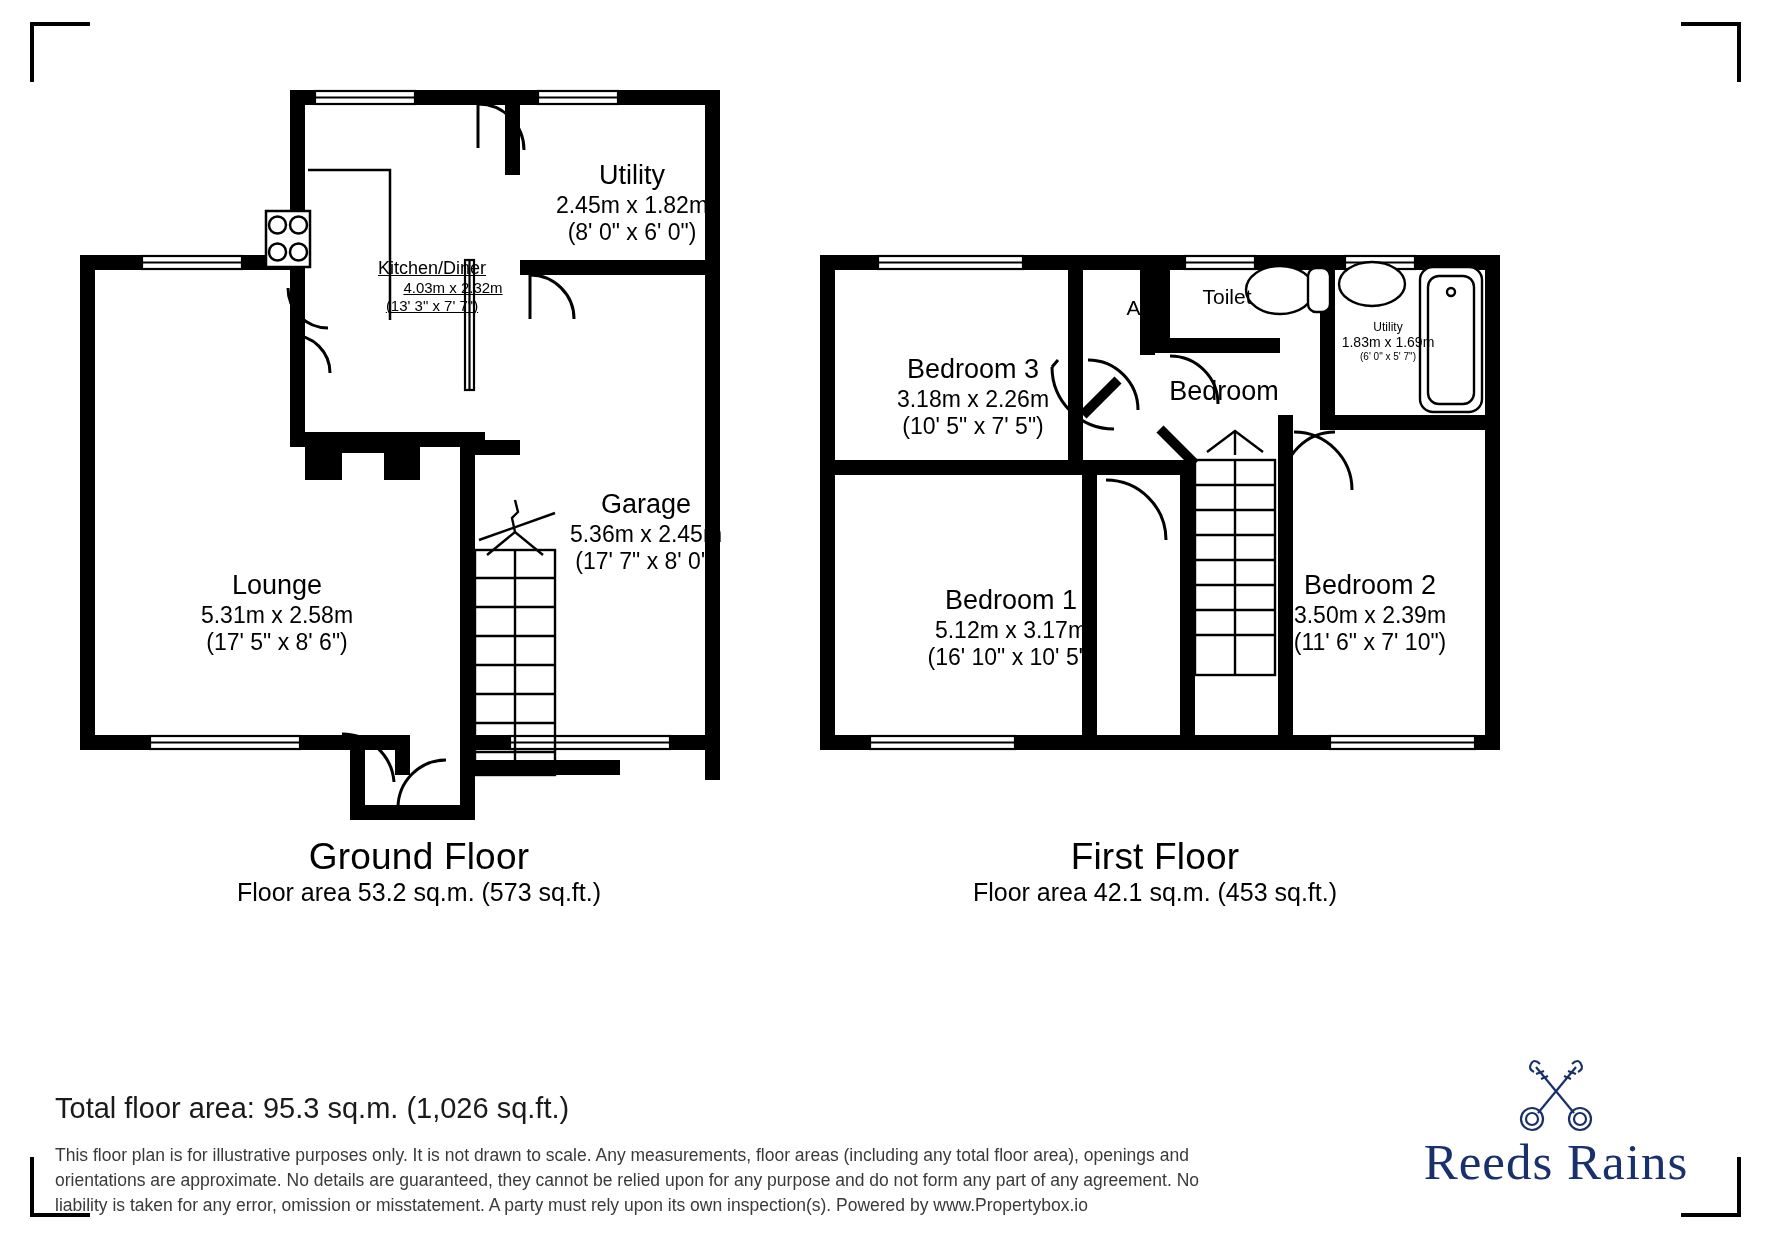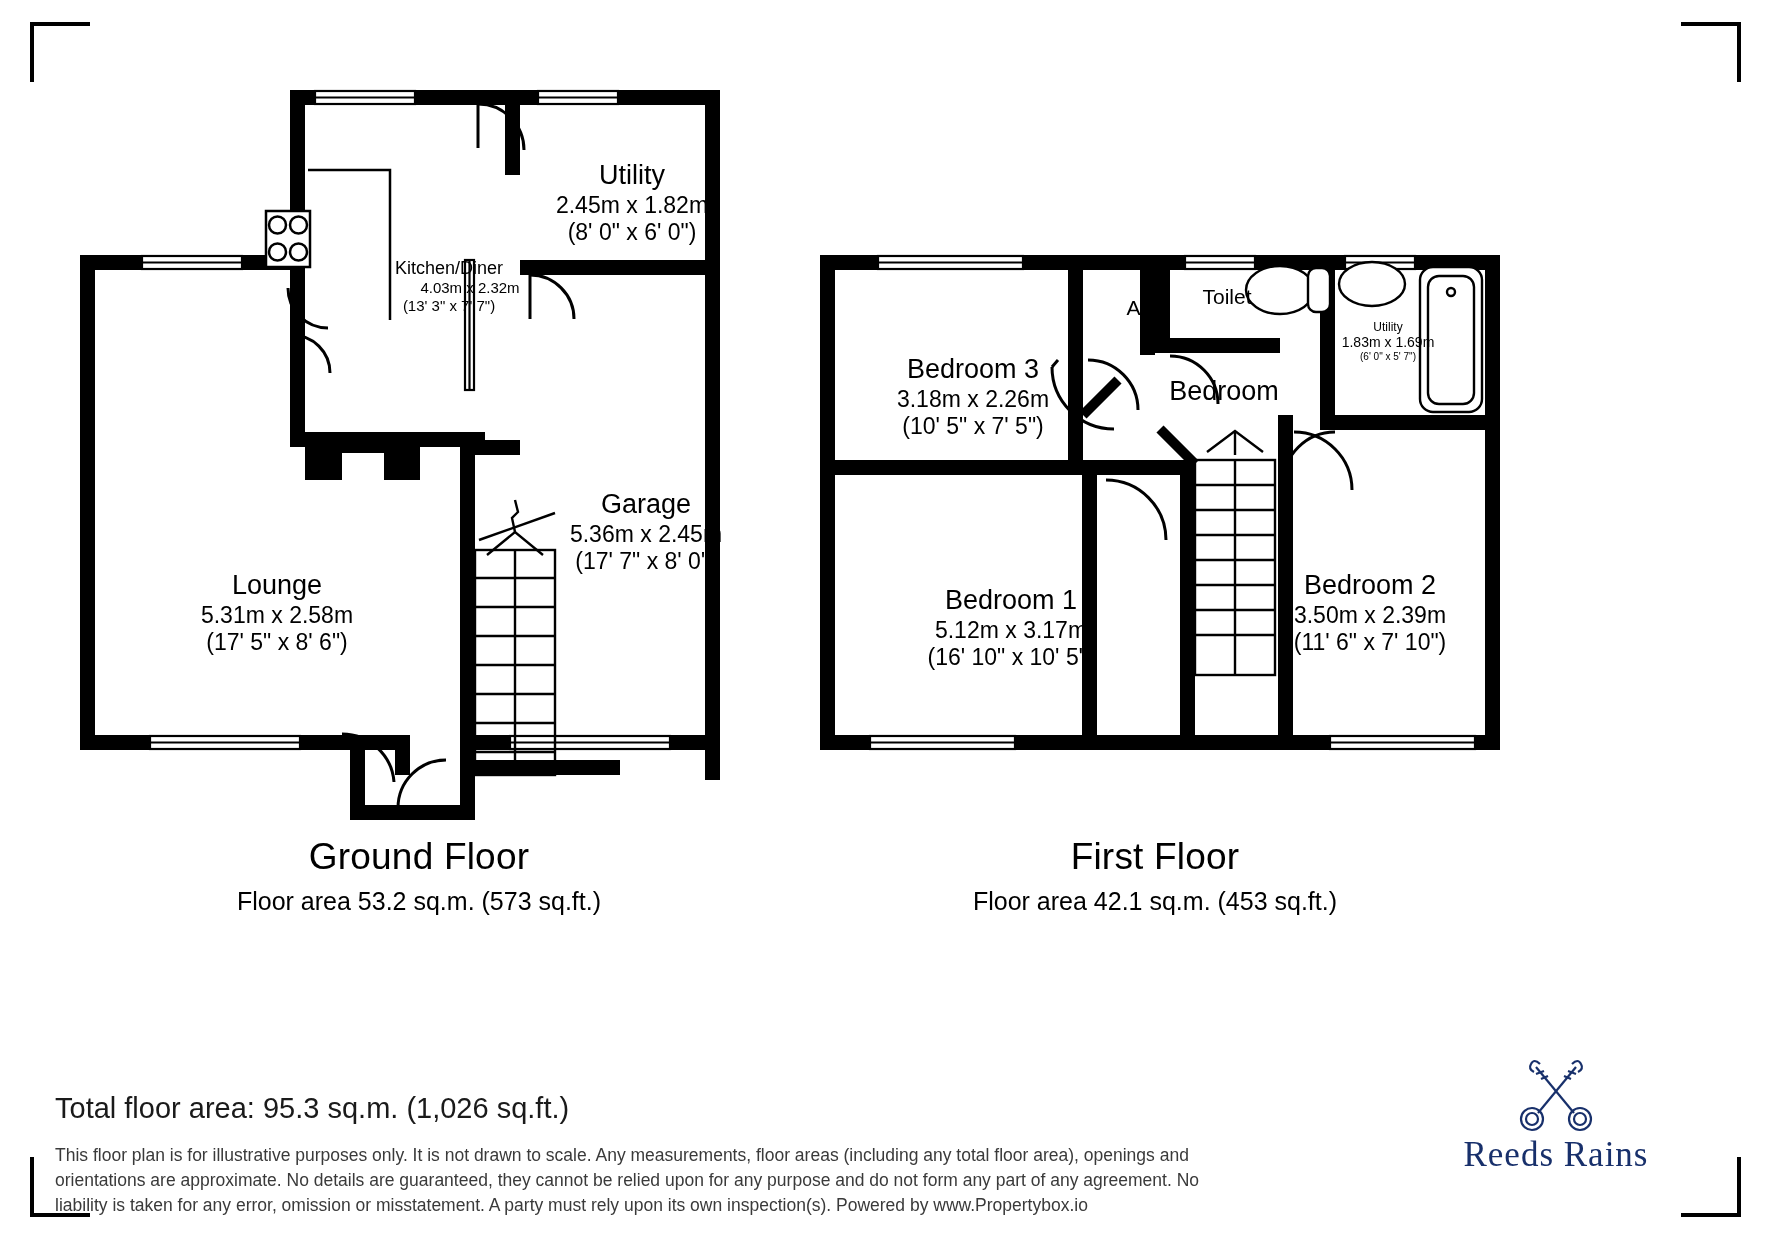--- a/index.html
+++ b/index.html
@@ -63,21 +63,20 @@
   
   .floor-caption {
     position: absolute;
     text-align: center;
     transform: translateX(-50%);
     color: #000;
   }
   .floor-caption .fc-title {
     font-size: 37px;
     letter-spacing: .2px;
-    margin-bottom: 9px;
   }
   .floor-caption .fc-area { font-size: 25px; }
 
   
   #total-area {
     position: absolute;
     left: 55px; top: 1092px;
     font-size: 29px;
     color: #1a1a1a;
   }
@@ -94,21 +93,21 @@
   #logo {
     position: absolute;
     right: 55px; top: 1055px;
     width: 320px;
     text-align: center;
     color: #18306b;
   }
   #logo .keys { display:block; margin: 0 auto 2px; }
   #logo .wordmark {
     font-family: "Liberation Serif", serif;
-    font-size: 35px;
+    font-size: 51px;
     letter-spacing: 1px;
     color: #18306b;
     line-height: 1;
   }
 </style>
 </head>
 <body>
 
 <div id="page">
 
@@ -333,21 +332,21 @@
       </g>
     </svg>
   </div>
 
   <div id="room-labels">
       <div class="room-label" style="left: 632px; top: 160px;">
         <div class="rl-name">Utility</div>
         <div class="rl-m">2.45m x 1.82m</div>
         <div class="rl-ft">(8' 0" x 6' 0")</div>
       </div>
-      <div class="room-label small" style="left: 449px; top: 258px;">
+      <div class="room-label small" style="left: 432px; top: 258px; text-decoration: underline;">
         <div class="rl-name">Kitchen/Diner</div>
         <div class="rl-m">4.03m x 2.32m</div>
         <div class="rl-ft">(13' 3" x 7' 7")</div>
       </div>
       <div class="room-label" style="left: 646px; top: 489px;">
         <div class="rl-name">Garage</div>
         <div class="rl-m">5.36m x 2.45m</div>
         <div class="rl-ft">(17' 7" x 8' 0")</div>
       </div>
       <div class="room-label" style="left: 277px; top: 570px;">

